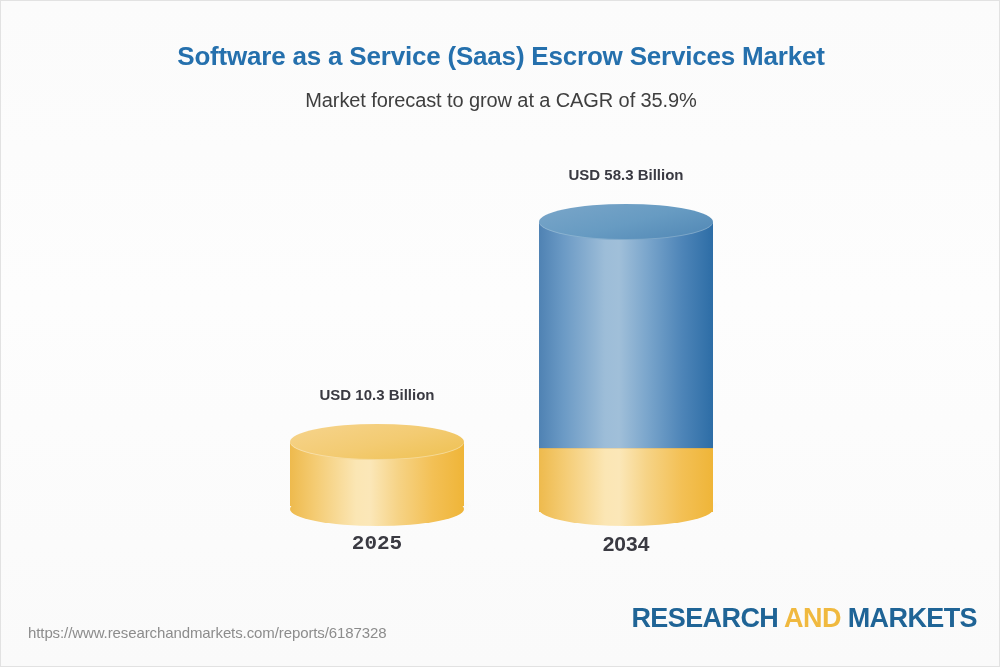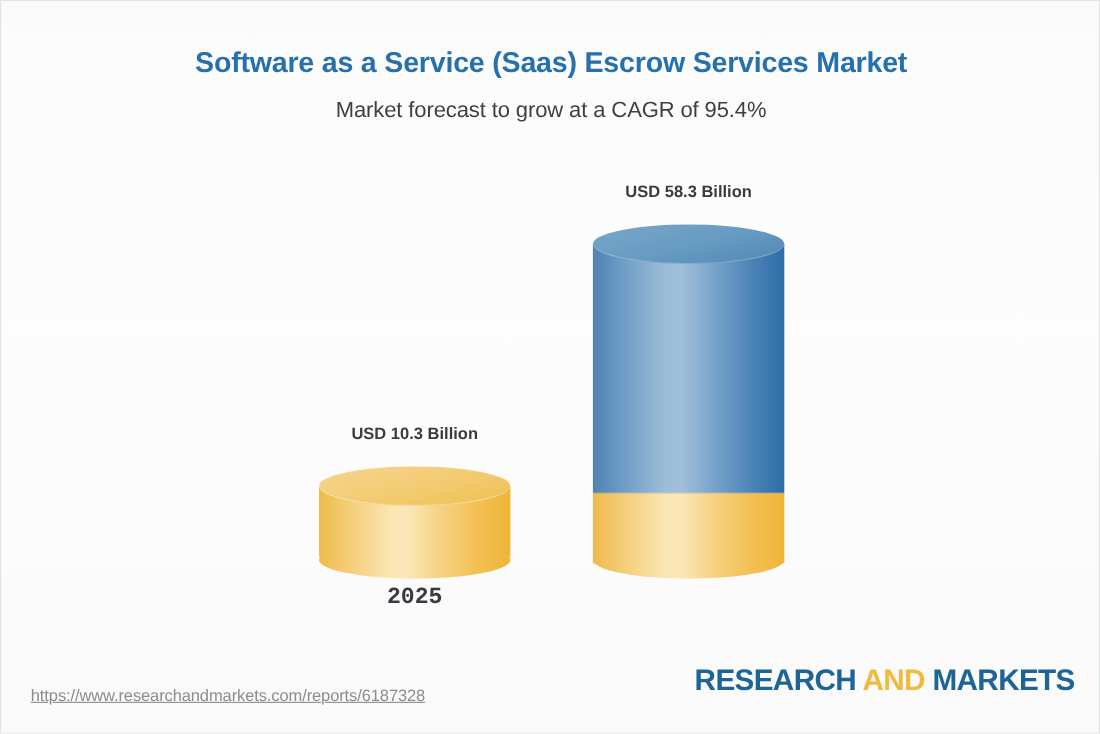--- a/index.html
+++ b/index.html
@@ -169,21 +169,20 @@
 
   
   .footer-url {
     position: absolute;
     left: 27px;
     top: 623px;
     font-size: 15px;
     color: #8c8c8c;
     letter-spacing: -0.1px;
     white-space: nowrap;
-    text-decoration: underline;
   }
   .logo {
     position: absolute;
     right: 22px;
     top: 603px;
     text-align: right;
   }
   .logo-main {
     font-size: 27px;
     font-weight: bold;
@@ -201,21 +200,21 @@
     margin-top: 2px;
     white-space: nowrap;
   }
 </style>
 </head>
 <body>
 
 <div class="canvas">
 
   <div class="title">Software as a Service (Saas) Escrow Services Market</div>
-  <div class="subtitle">Market forecast to grow at a CAGR of 95.4%</div>
+  <div class="subtitle">Market forecast to grow at a CAGR of 35.9%</div>
 
   <div class="plot">
 
     <div class="value-label v2025">USD 10.3 Billion</div>
 
     <div class="value-label v2034">USD 58.3 Billion</div>
 
     <div class="cyl" style="left:289px; top:423px; width:174px; height:89px;">
       <div class="shadow"></div>
 
@@ -232,20 +231,21 @@
       <div class="seg seg-gold" style="top:244px; height:64px;"></div>
       <div class="cap-bottom cap-bottom-gold" style="top:288px; height:34px;"></div>
 
       <div class="seg seg-blue" style="top:18px; height:226px;"></div>
       <div class="seam" style="top:244px;"></div>
 
       <div class="cap-top cap-top-blue" style="top:0px; height:36px;"></div>
     </div>
 
     <div class="cat-label c2025">2025</div>
+    <div class="cat-label c2034">2034</div>
   </div>
 
   <div class="footer-url">https://www.researchandmarkets.com/reports/6187328</div>
 
   <div class="logo">
     <div class="logo-main"><span>RESEARCH </span><span class="and">AND</span><span> MARKETS</span></div>
   </div>
 
 </div>
 

